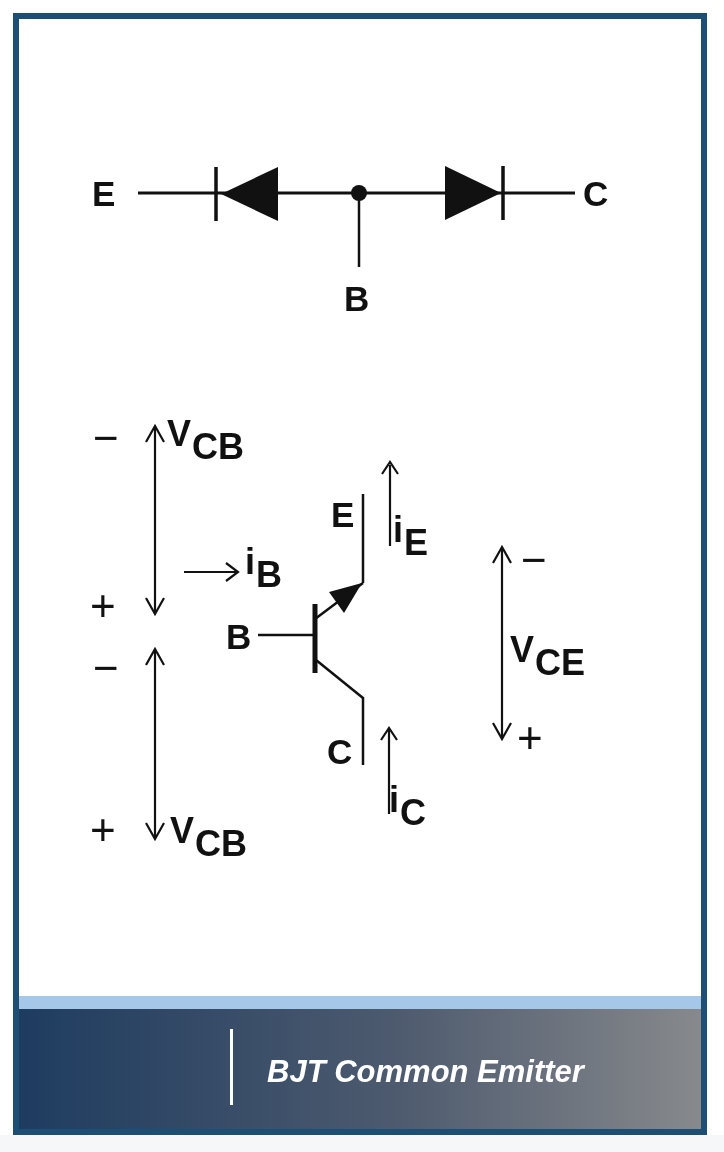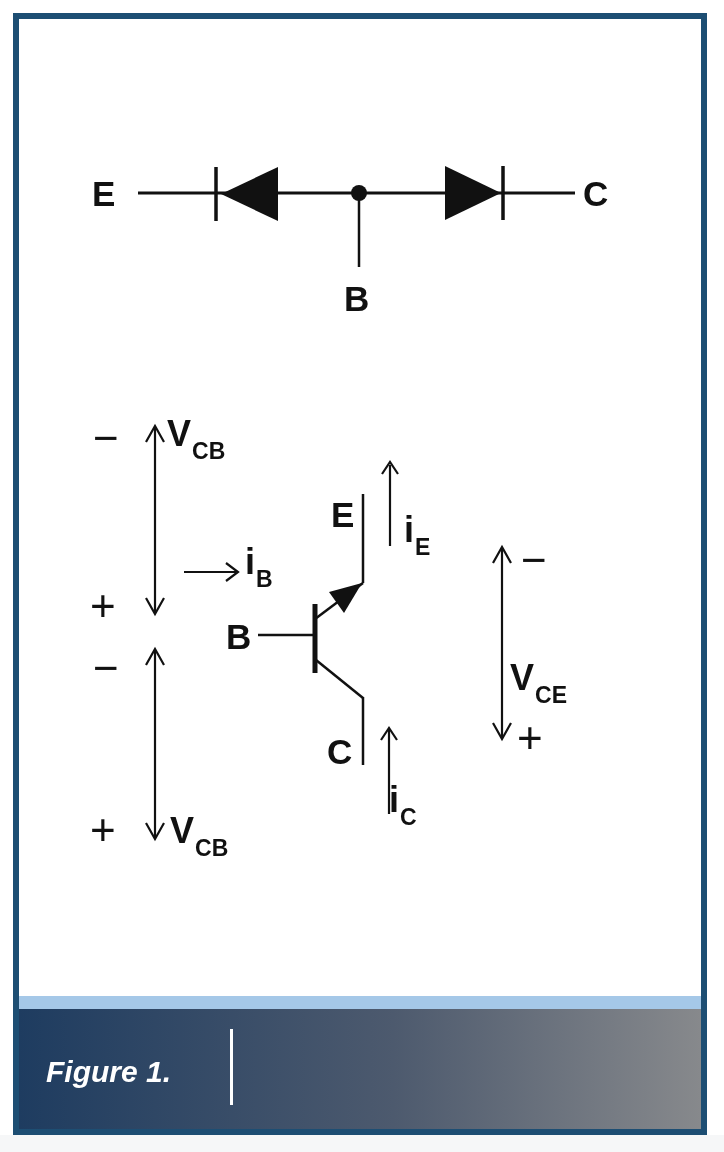--- a/index.html
+++ b/index.html
@@ -8,21 +8,21 @@
   .canvas{position:absolute;left:0;top:0;width:724px;height:1152px;}
   .frame{position:absolute;left:13px;top:13px;width:682px;height:1110px;
          border:6px solid #1d4e73;background:#ffffff;}
   .below-strip{position:absolute;left:0;top:1135px;width:724px;height:17px;
          background:#f6f7f8;}
   svg.lines{position:absolute;left:0;top:0;width:724px;height:1152px;}
 
   .lbl{position:absolute;color:#111111;font-weight:700;line-height:1;
        white-space:nowrap;letter-spacing:0px;}
   .lbl .main{font-size:36px;}
-  .lbl .sub{font-size:23px;position:relative;top:13px;left:1px;}
+  .lbl .sub{font-size:36px;position:relative;top:13px;left:1px;}
   .pin{font-size:35px;font-weight:700;}
   .sign{font-size:44px;font-weight:400;}
 
   .stripe{position:absolute;left:19px;top:996px;width:682px;height:13px;
           background:#a5c8e8;}
   .caption-bar{position:absolute;left:19px;top:1009px;width:682px;height:120px;
           background:linear-gradient(to right,#1e3c60 0%,#4d5a6e 55%,#87898c 100%);
           color:#ffffff;}
   .caption-figure{position:absolute;left:46px;top:1038px;font-size:30px;
           font-style:italic;font-weight:700;color:#ffffff;line-height:67px;}
@@ -112,32 +112,32 @@
   <div class="lbl sign" style="left:93px;top:646px">−</div>
   <div class="lbl sign" style="left:90px;top:808px">+</div>
   <div class="lbl" style="left:170px;top:813px">
     <span class="main">V</span><span class="sub">CB</span>
   </div>
 
   <div class="lbl pin" style="left:226px;top:619px">B</div>
   <div class="lbl pin" style="left:331px;top:497px">E</div>
   <div class="lbl pin" style="left:327px;top:734px">C</div>
 
-  <div class="lbl" style="left:404px;top:512px">
+  <div class="lbl" style="left:393px;top:512px">
     <span class="main">i</span><span class="sub">E</span>
   </div>
 
   <div class="lbl" style="left:389px;top:782px">
     <span class="main">i</span><span class="sub">C</span>
   </div>
 
   <div class="lbl sign" style="left:521px;top:538px">−</div>
-  <div class="lbl" style="left:510px;top:660px">
+  <div class="lbl" style="left:510px;top:632px">
     <span class="main">V</span><span class="sub">CE</span>
   </div>
   <div class="lbl sign" style="left:517px;top:716px">+</div>
 
   <div class="stripe"></div>
   <div class="caption-bar"></div>
-  <div class="caption-figure">Figure 1.</div>
   <div class="caption-divider"></div>
+  <div class="caption-title">BJT Common Emitter</div>
 
 </div>
 
 </body></html>

